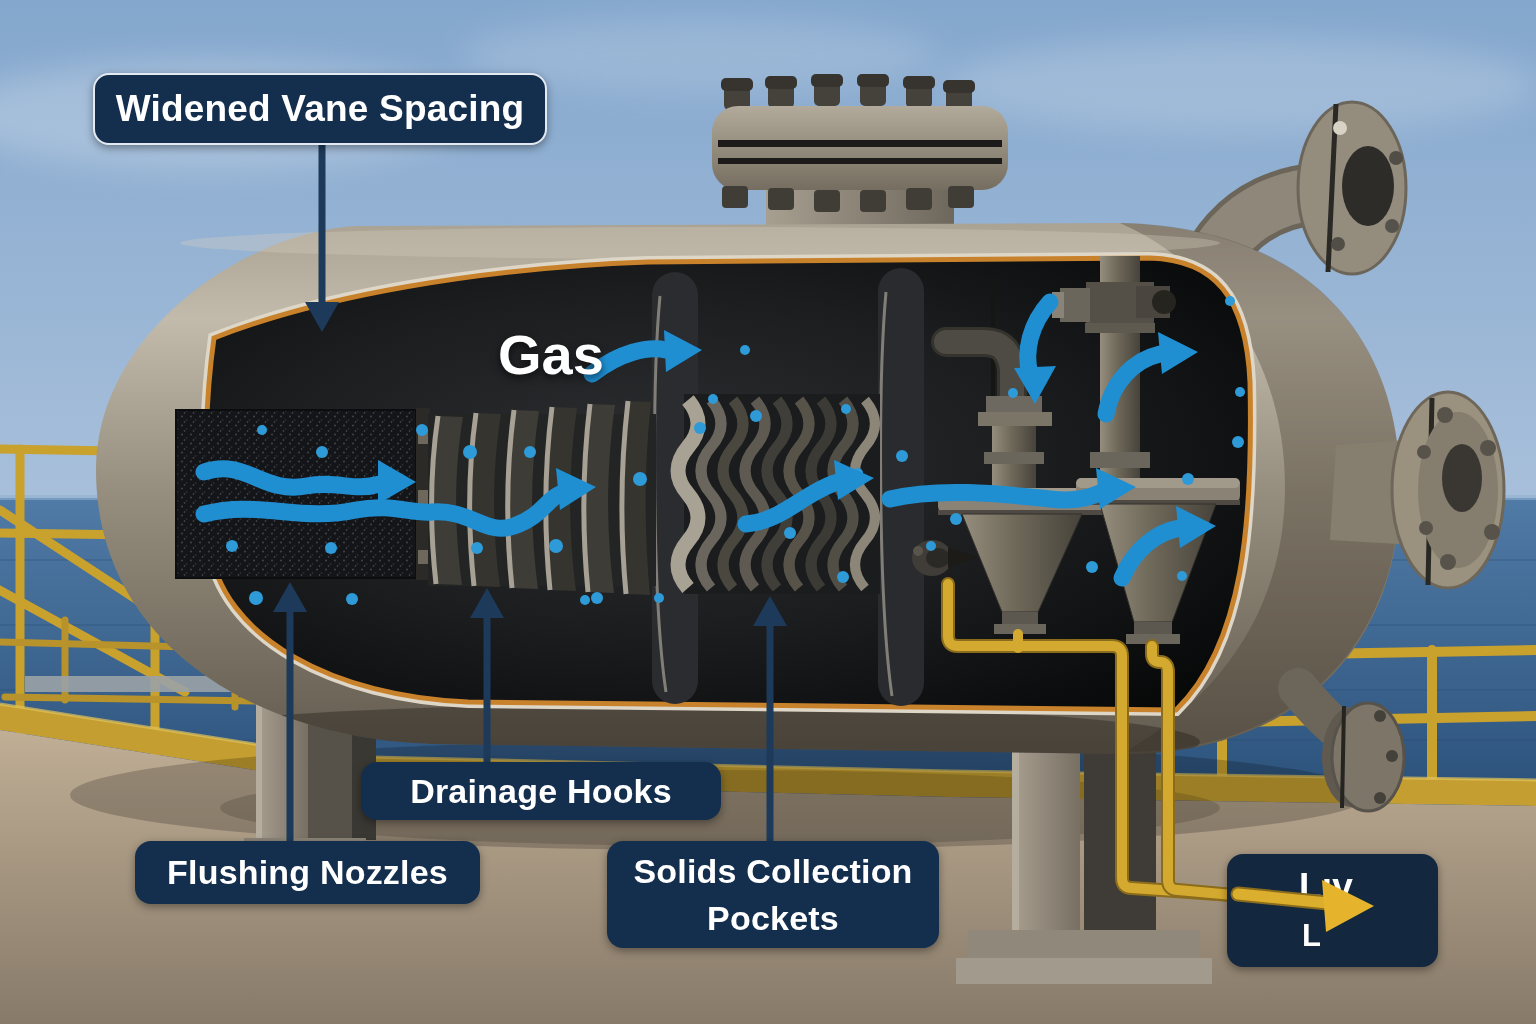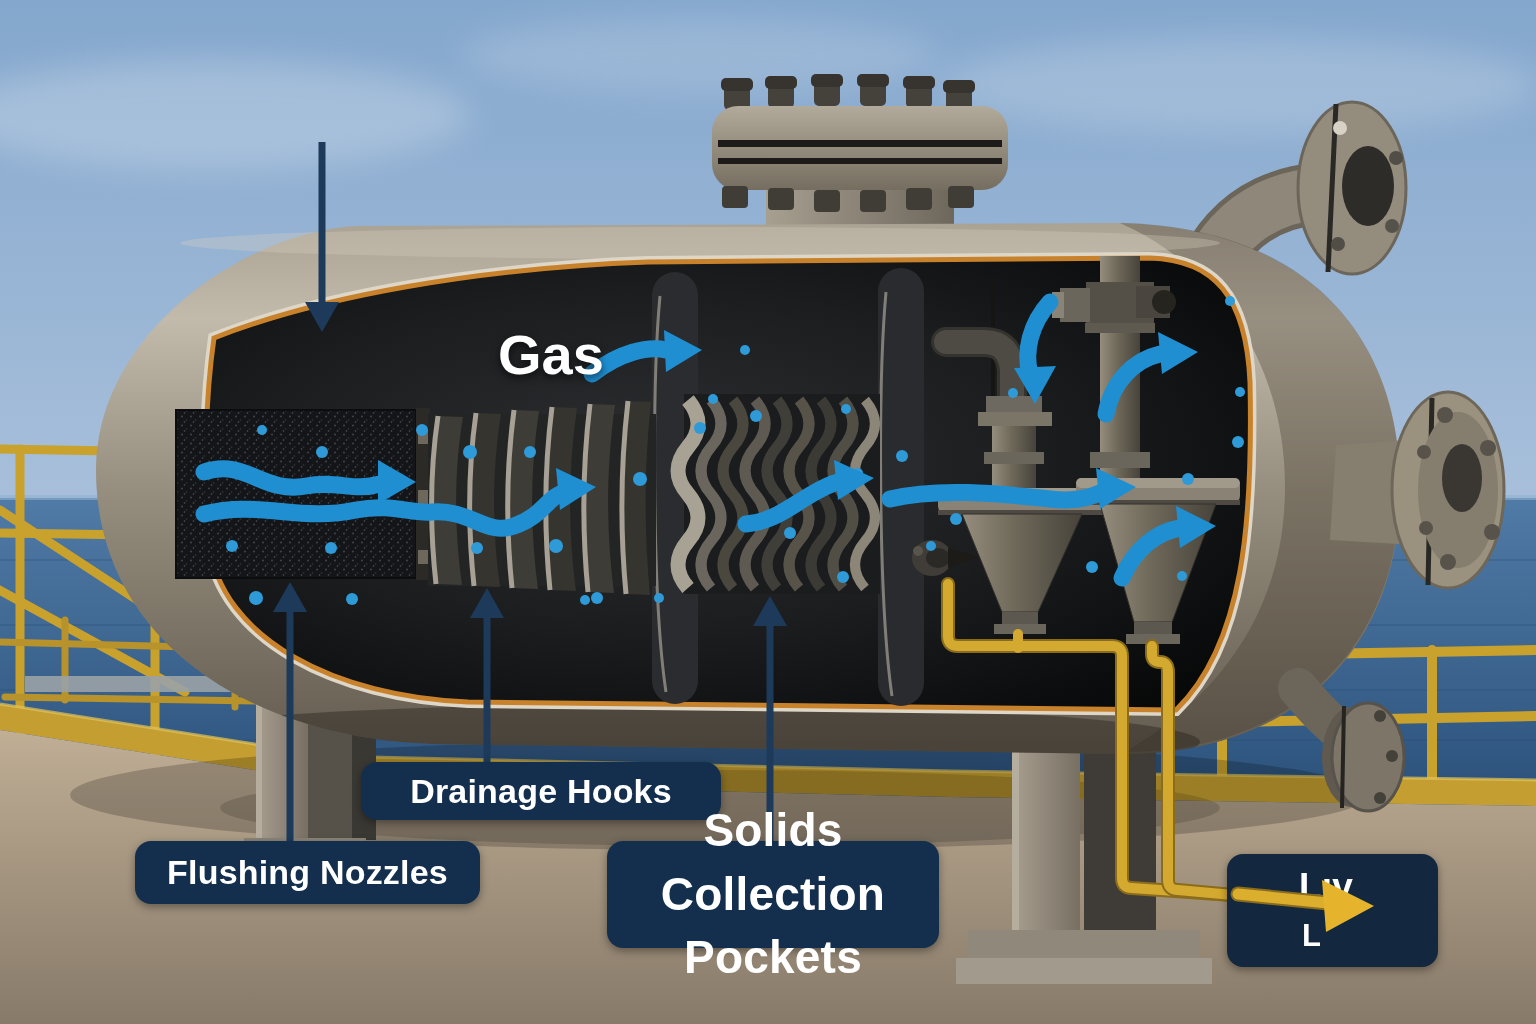--- a/index.html
+++ b/index.html
@@ -16,21 +16,21 @@
     text-align:center;
     border-radius:16px;
     box-shadow:0 3px 8px rgba(0,0,0,.38);
     z-index:2;
     letter-spacing:.2px;
   }
   #lbl-widened{left:93px;top:73px;width:450px;height:68px;font-size:37px;
                border:2px solid #e3eaf1;}
   #lbl-drainage{left:361px;top:762px;width:360px;height:58px;font-size:34px;}
   #lbl-flushing{left:135px;top:841px;width:345px;height:63px;font-size:34px;}
-  #lbl-solids{left:607px;top:841px;width:332px;height:107px;font-size:46px;
+  #lbl-solids{left:607px;top:841px;width:332px;height:107px;font-size:34px;
               line-height:1.38;padding:0 16px;box-sizing:border-box;}
   #lbl-gas{position:absolute;left:498px;top:322px;z-index:2;color:#fff;
            font-weight:bold;font-size:56px;
            text-shadow:0 3px 8px rgba(0,0,0,.65);}
   #box-liquid{left:1227px;top:854px;width:211px;height:113px;
               background:#13283f;justify-content:flex-start;align-items:flex-start;}
   #box-liquid .l1{position:absolute;left:72px;top:12px;font-size:37px;}
   #box-liquid .l2{position:absolute;left:75px;top:64px;font-size:31px;}
   #overlay{position:absolute;inset:0;z-index:3;pointer-events:none;}
 </style>
@@ -411,20 +411,23 @@
       <line x1="487" y1="766" x2="487" y2="614"></line>
       <polygon points="470,618 504,618 487,588" stroke="none"></polygon>
     </g>
     <g>
       <line x1="770" y1="844" x2="770" y2="622"></line>
       <polygon points="753,626 787,626 770,596" stroke="none"></polygon>
     </g>
   </g>
 </svg>
 
+<div class="callout" id="lbl-widened">
+  <span>Widened Vane Spacing</span>
+</div>
 
 <div id="lbl-gas">
   <span>Gas</span>
 </div>
 
 <div class="callout" id="lbl-drainage">
   <span>Drainage Hooks</span>
 </div>
 
 <div class="callout" id="lbl-flushing">

